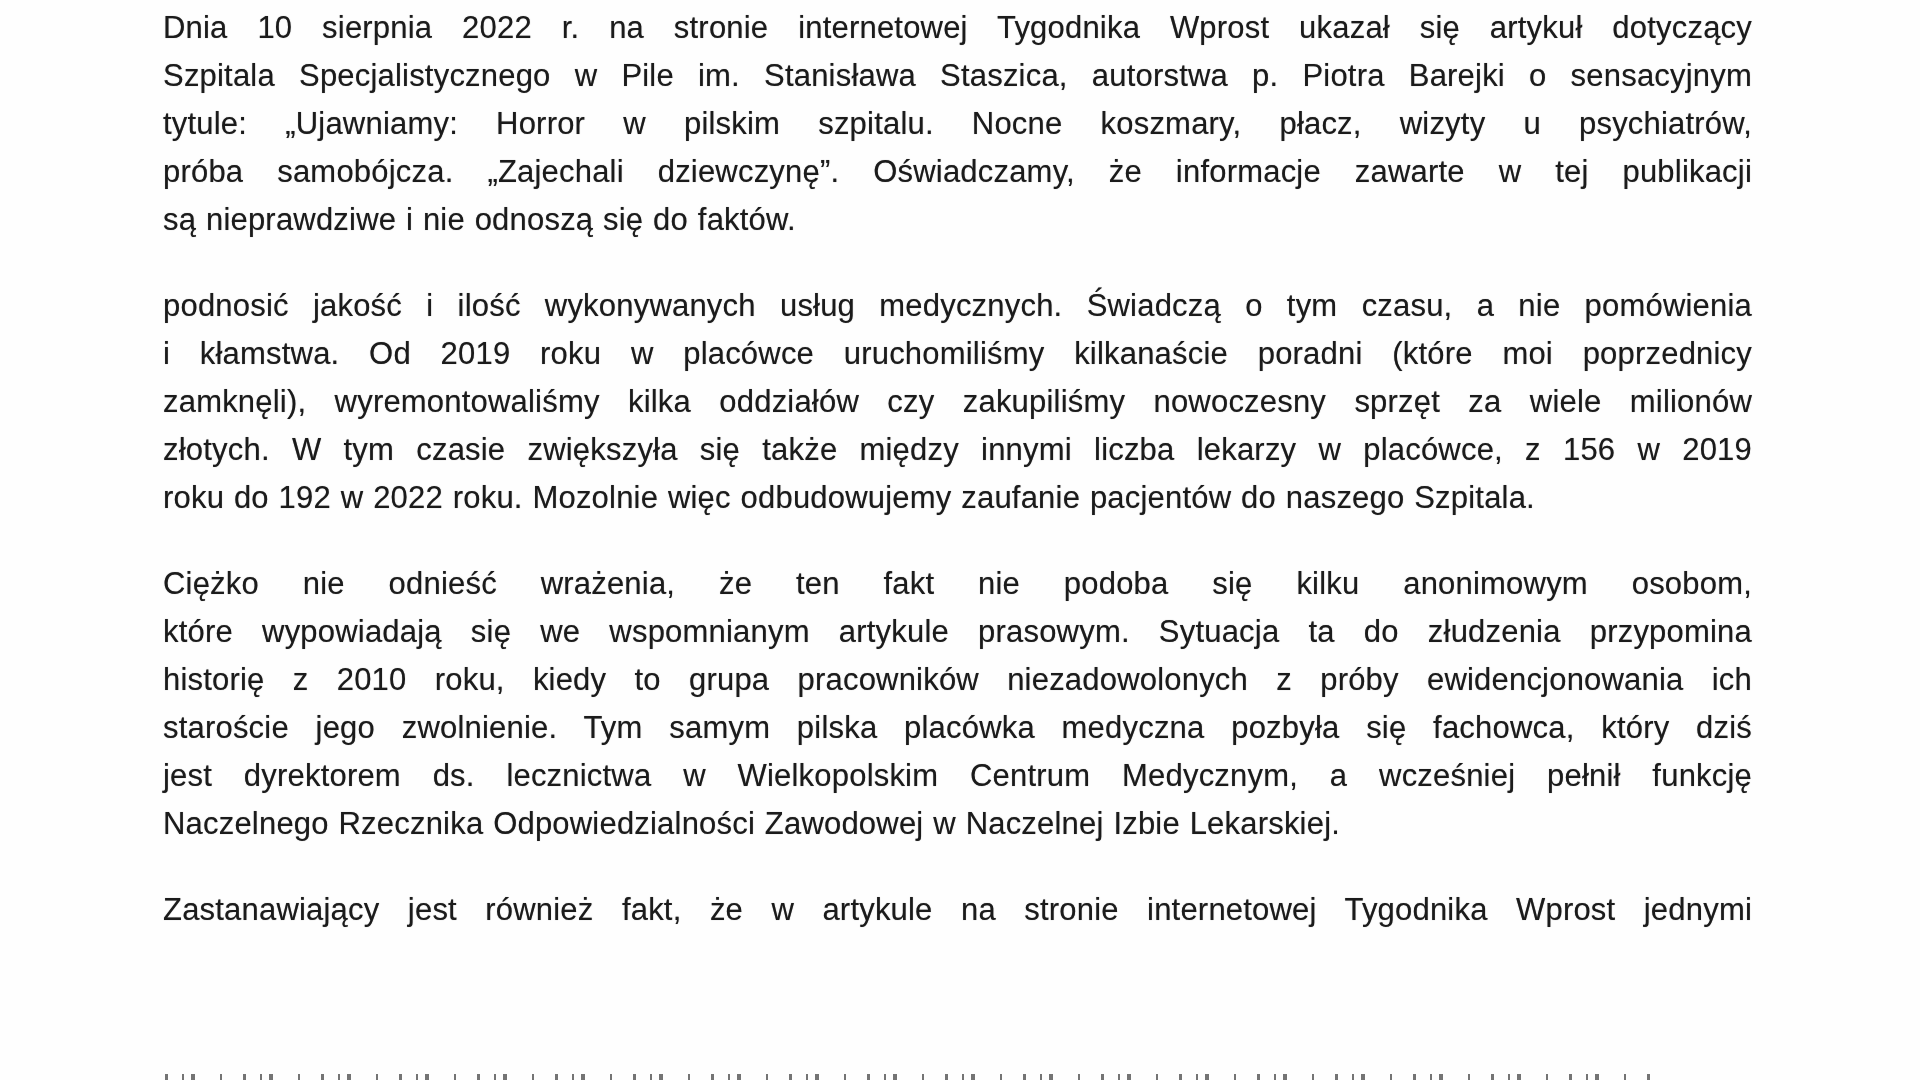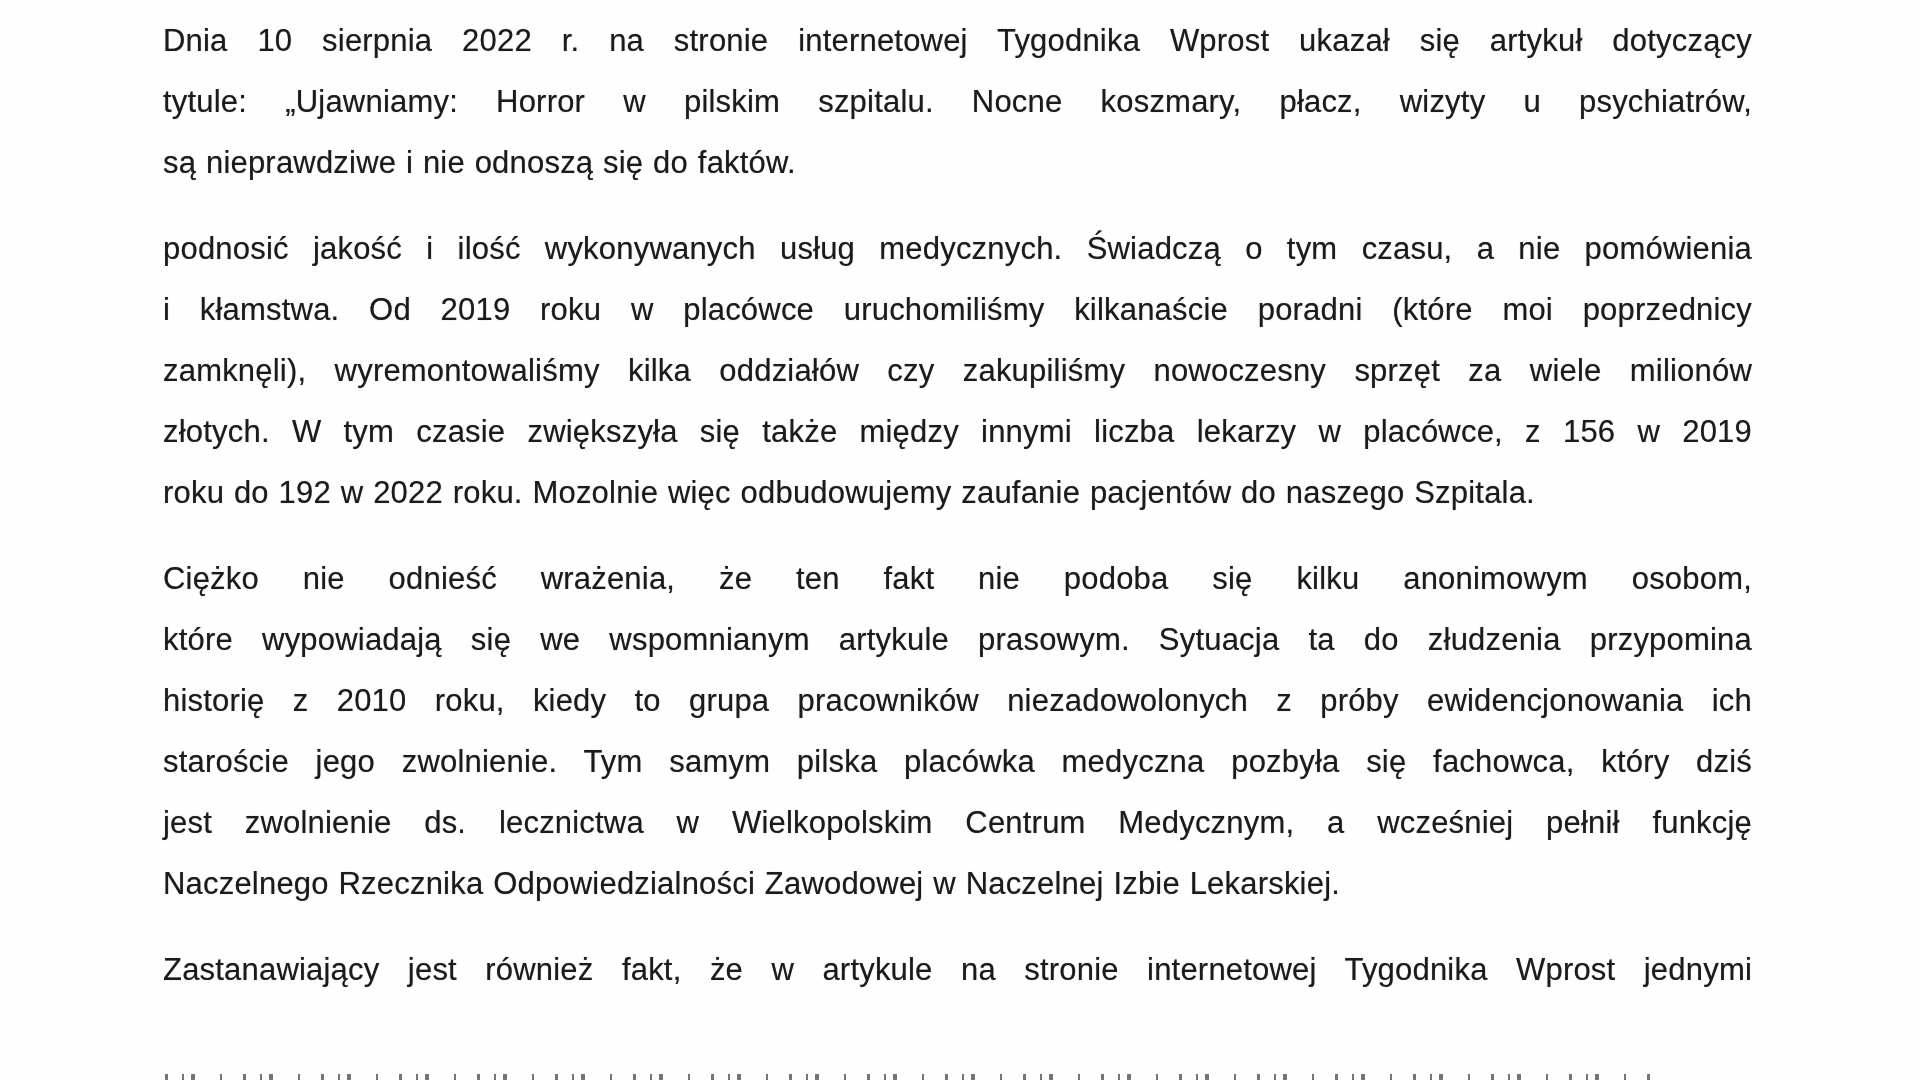--- a/index.html
+++ b/index.html
@@ -32,21 +32,20 @@
   }
   .line {
     font-size: 31px;
     line-height: 48px;
     text-align: justify;
     text-align-last: justify;
     letter-spacing: 0.2px;
     word-spacing: 1px;
     text-shadow: 0 0 0.8px rgba(25,25,25,0.55);
     white-space: normal;
-    margin-top: 13px;
   }
   .line.last {
     text-align: right;
     text-align-last: left;
   }
   
   .cut-fragment {
     position: absolute;
     bottom: 0;
     left: 165px;
@@ -62,36 +61,38 @@
     );
   }
 </style>
 </head>
 <body>
 
 <div class="page">
   <div class="doc-body">
       <div class="para">
         <div class="line">Dnia 10 sierpnia 2022 r. na stronie internetowej Tygodnika Wprost ukazał się artykuł dotyczący</div>
+        <div class="line">Szpitala Specjalistycznego w Pile im. Stanisława Staszica, autorstwa p. Piotra Barejki o sensacyjnym</div>
         <div class="line">tytule: „Ujawniamy: Horror w pilskim szpitalu. Nocne koszmary, płacz, wizyty u psychiatrów,</div>
+        <div class="line">próba samobójcza. „Zajechali dziewczynę”. Oświadczamy, że informacje zawarte w tej publikacji</div>
         <div class="line last">są nieprawdziwe i nie odnoszą się do faktów.</div>
       </div>
       <div class="para">
         <div class="line">podnosić jakość i ilość wykonywanych usług medycznych. Świadczą o tym czasu, a nie pomówienia</div>
         <div class="line">i kłamstwa. Od 2019 roku w placówce uruchomiliśmy kilkanaście poradni (które moi poprzednicy</div>
         <div class="line">zamknęli), wyremontowaliśmy kilka oddziałów czy zakupiliśmy nowoczesny sprzęt za wiele milionów</div>
         <div class="line">złotych. W tym czasie zwiększyła się także między innymi liczba lekarzy w placówce, z 156 w 2019</div>
         <div class="line last">roku do 192 w 2022 roku. Mozolnie więc odbudowujemy zaufanie pacjentów do naszego Szpitala.</div>
       </div>
       <div class="para">
         <div class="line">Ciężko nie odnieść wrażenia, że ten fakt nie podoba się kilku anonimowym osobom,</div>
         <div class="line">które wypowiadają się we wspomnianym artykule prasowym. Sytuacja ta do złudzenia przypomina</div>
         <div class="line">historię z 2010 roku, kiedy to grupa pracowników niezadowolonych z próby ewidencjonowania ich</div>
         <div class="line">staroście jego zwolnienie. Tym samym pilska placówka medyczna pozbyła się fachowca, który dziś</div>
-        <div class="line">jest zwolnienie ds. lecznictwa w Wielkopolskim Centrum Medycznym, a wcześniej pełnił funkcję</div>
+        <div class="line">jest dyrektorem ds. lecznictwa w Wielkopolskim Centrum Medycznym, a wcześniej pełnił funkcję</div>
         <div class="line last">Naczelnego Rzecznika Odpowiedzialności Zawodowej w Naczelnej Izbie Lekarskiej.</div>
       </div>
       <div class="para">
         <div class="line">Zastanawiający jest również fakt, że w artykule na stronie internetowej Tygodnika Wprost jednymi</div>
       </div>
     </div>
   <div class="cut-fragment"></div>
 </div>
 
 </body></html>

